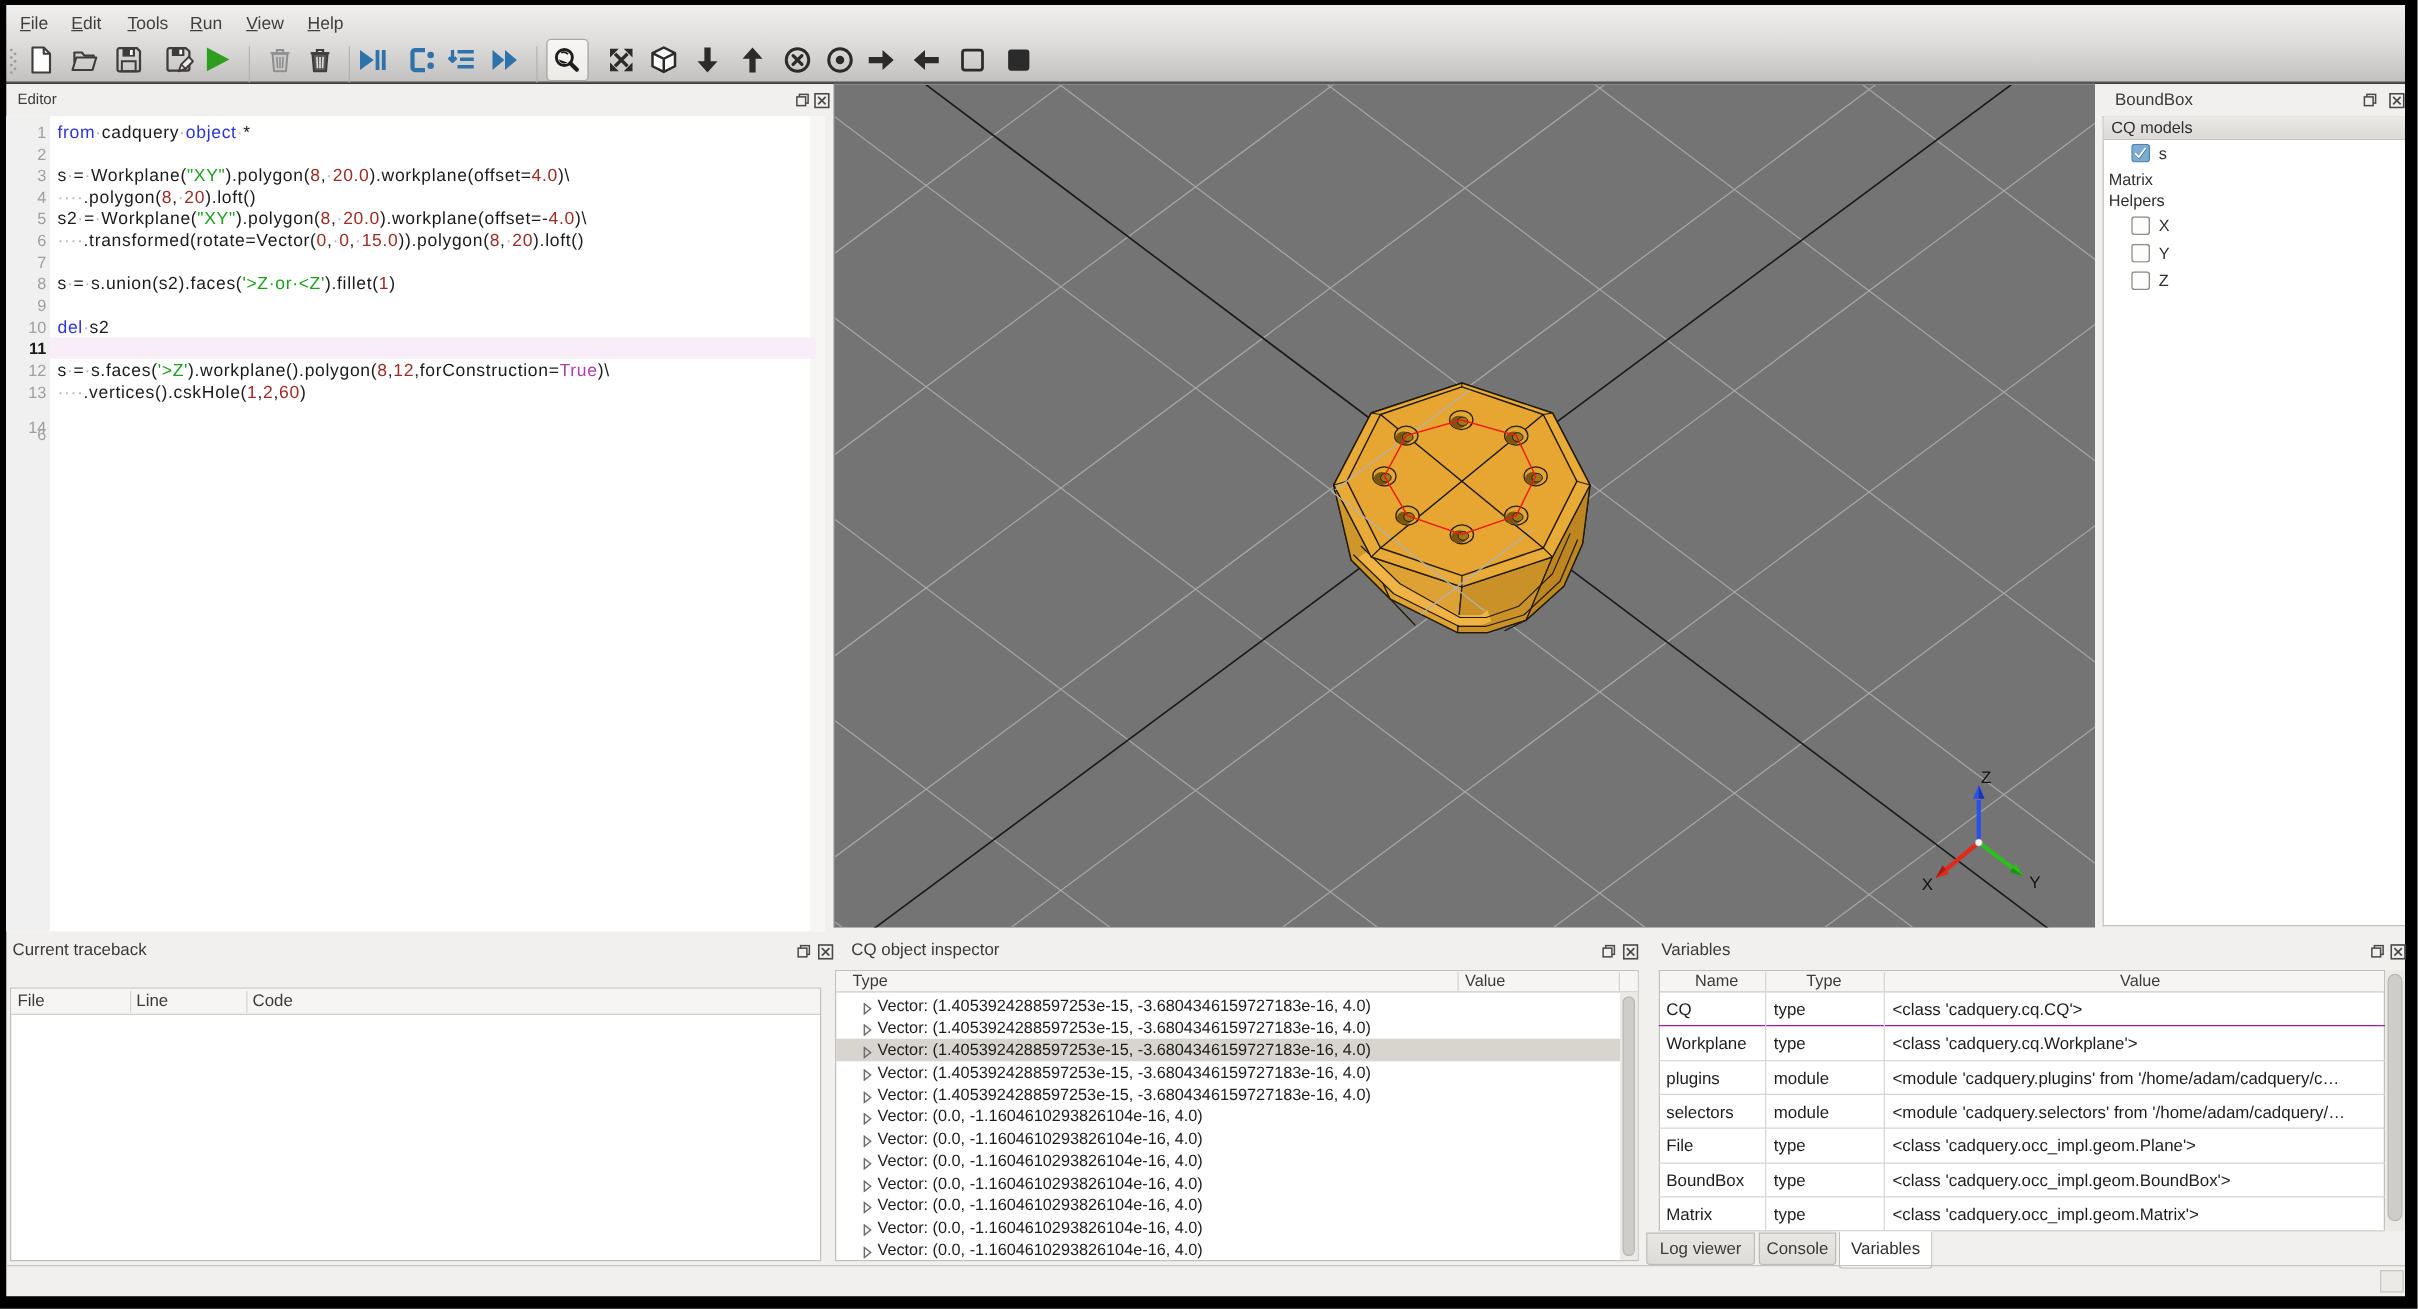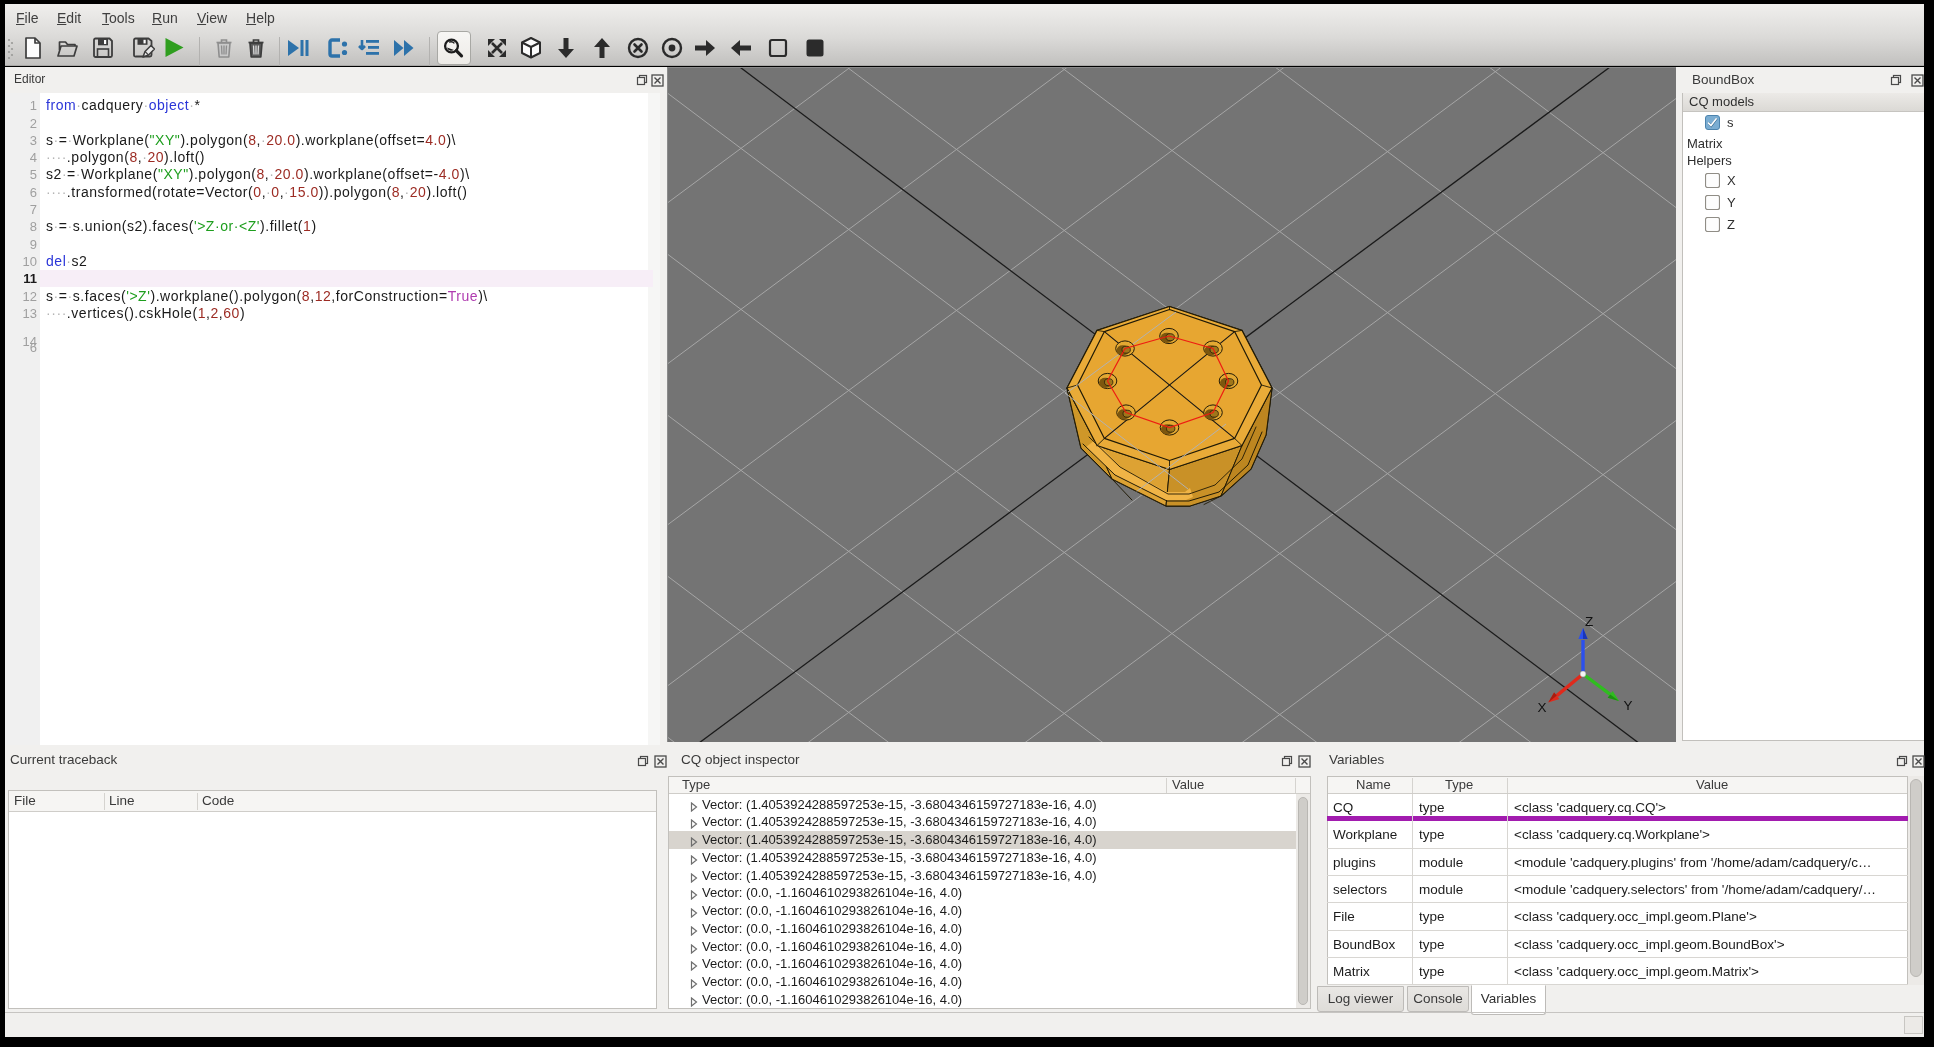--- a/index.html
+++ b/index.html
@@ -452,21 +452,21 @@
     <path d="M3.5 3.5 L9.5 9.5 M9.5 3.5 L3.5 9.5" stroke="#4a4a4a" stroke-width="1.4"></path>
   </svg>
 <div style="position:absolute;left:1327px;top:776px;width:581px;height:209px;background:#fff;border:1px solid #c2c0bc"></div>
 <div style="position:absolute;left:1328px;top:777px;width:579px;height:17px;background:#f6f5f3;border-bottom:1px solid #cfcdc9;font-size:13px;color:#3a3a3a">
 <span style="position:absolute;left:28px;top:0px">Name</span>
     <span style="position:absolute;left:117px;top:0px">Type</span>
     <span style="position:absolute;left:368px;top:0px">Value</span>
 <span style="position:absolute;left:84px;top:1px;width:1px;height:15px;background:#d5d3cf"></span>
 <span style="position:absolute;left:179px;top:1px;width:1px;height:15px;background:#d5d3cf"></span>
   </div>
-<div style="position:absolute;left:1327px;top:794.0px;width:581px;height:27.4px;border-bottom:5px solid #a21caf;font-size:13.5px;color:#1c1c1c">
+<div style="position:absolute;left:1327px;top:794.0px;width:581px;height:27.4px;border-bottom:1px solid #a21caf;font-size:13.5px;color:#1c1c1c">
     <span style="position:absolute;left:6px;top:6px">CQ</span>
     <span style="position:absolute;left:92px;top:6px">type</span>
     <span style="position:absolute;left:187px;top:6px;width:392px;overflow:hidden;white-space:nowrap">&lt;class 'cadquery.cq.CQ'&gt;</span>
     <span style="position:absolute;left:85px;top:0;width:1px;height:27.4px;background:#d8d6d2"></span>
     <span style="position:absolute;left:180px;top:0;width:1px;height:27.4px;background:#d8d6d2"></span>
   </div>
 <div style="position:absolute;left:1327px;top:821.4px;width:581px;height:27.4px;border-bottom:1px solid #d8d6d2;font-size:13.5px;color:#1c1c1c">
     <span style="position:absolute;left:6px;top:6px">Workplane</span>
     <span style="position:absolute;left:92px;top:6px">type</span>
     <span style="position:absolute;left:187px;top:6px;width:392px;overflow:hidden;white-space:nowrap">&lt;class 'cadquery.cq.Workplane'&gt;</span>

